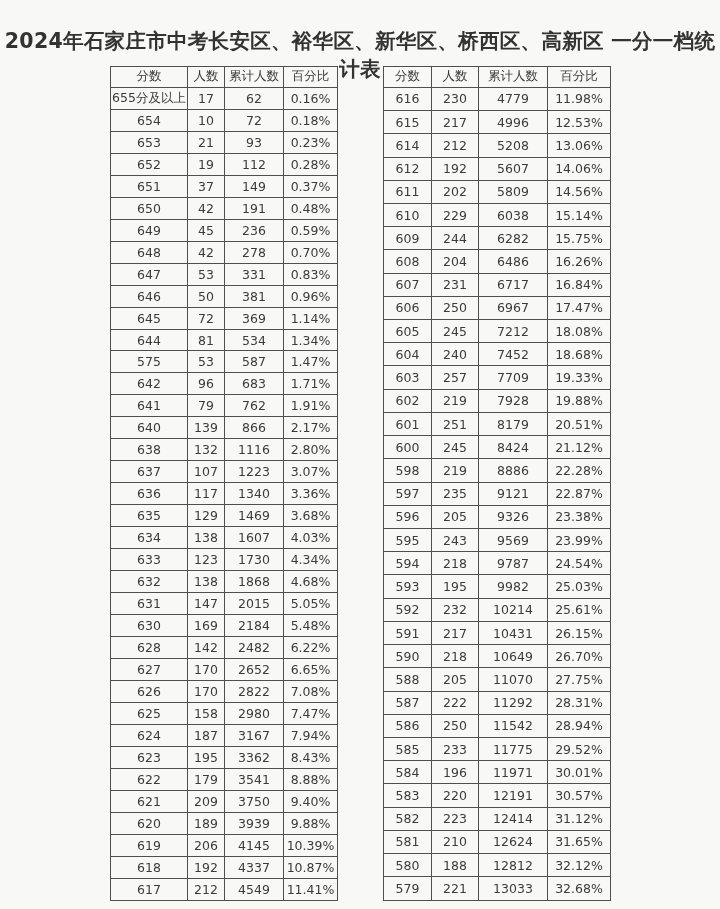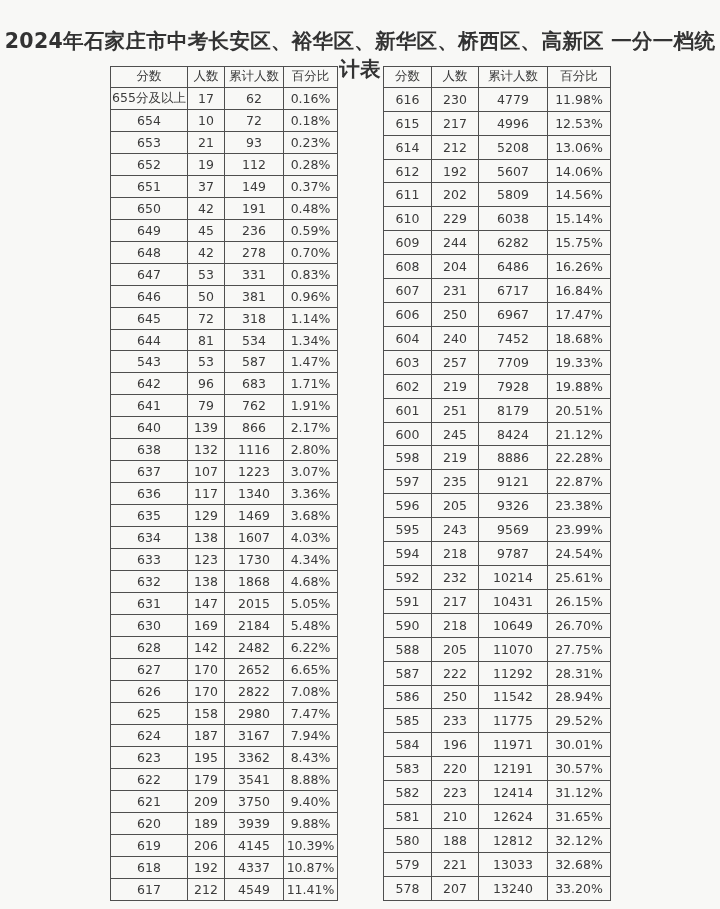--- a/index.html
+++ b/index.html
@@ -128,31 +128,31 @@
       </tr>
       <tr>
         <td>646</td>
         <td>50</td>
         <td>381</td>
         <td>0.96%</td>
       </tr>
       <tr>
         <td>645</td>
         <td>72</td>
-        <td>318</td>
+        <td>369</td>
         <td>1.14%</td>
       </tr>
       <tr>
         <td>644</td>
         <td>81</td>
         <td>534</td>
         <td>1.34%</td>
       </tr>
       <tr>
-        <td>543</td>
+        <td>575</td>
         <td>53</td>
         <td>587</td>
         <td>1.47%</td>
       </tr>
       <tr>
         <td>642</td>
         <td>96</td>
         <td>683</td>
         <td>1.71%</td>
       </tr>
@@ -367,20 +367,26 @@
         <td>6717</td>
         <td>16.84%</td>
       </tr>
       <tr>
         <td>606</td>
         <td>250</td>
         <td>6967</td>
         <td>17.47%</td>
       </tr>
       <tr>
+        <td>605</td>
+        <td>245</td>
+        <td>7212</td>
+        <td>18.08%</td>
+      </tr>
+      <tr>
         <td>604</td>
         <td>240</td>
         <td>7452</td>
         <td>18.68%</td>
       </tr>
       <tr>
         <td>603</td>
         <td>257</td>
         <td>7709</td>
         <td>19.33%</td>
@@ -427,20 +433,26 @@
         <td>9569</td>
         <td>23.99%</td>
       </tr>
       <tr>
         <td>594</td>
         <td>218</td>
         <td>9787</td>
         <td>24.54%</td>
       </tr>
       <tr>
+        <td>593</td>
+        <td>195</td>
+        <td>9982</td>
+        <td>25.03%</td>
+      </tr>
+      <tr>
         <td>592</td>
         <td>232</td>
         <td>10214</td>
         <td>25.61%</td>
       </tr>
       <tr>
         <td>591</td>
         <td>217</td>
         <td>10431</td>
         <td>26.15%</td>
@@ -504,20 +516,14 @@
         <td>188</td>
         <td>12812</td>
         <td>32.12%</td>
       </tr>
       <tr>
         <td>579</td>
         <td>221</td>
         <td>13033</td>
         <td>32.68%</td>
       </tr>
-      <tr>
-        <td>578</td>
-        <td>207</td>
-        <td>13240</td>
-        <td>33.20%</td>
-      </tr>
     </tbody>
 </table>
 
 </body></html>

